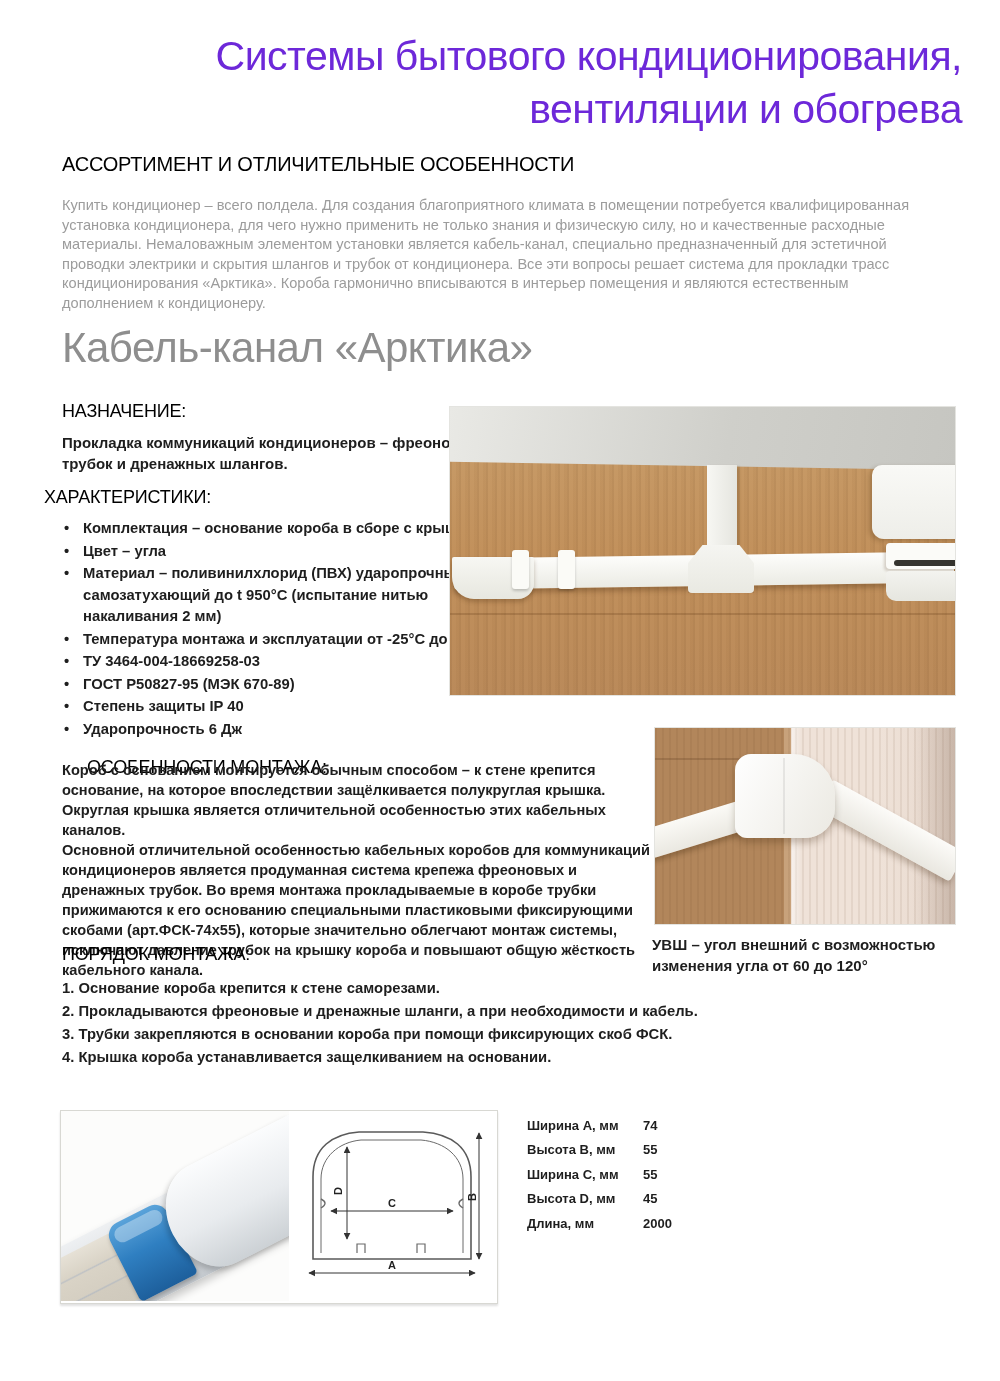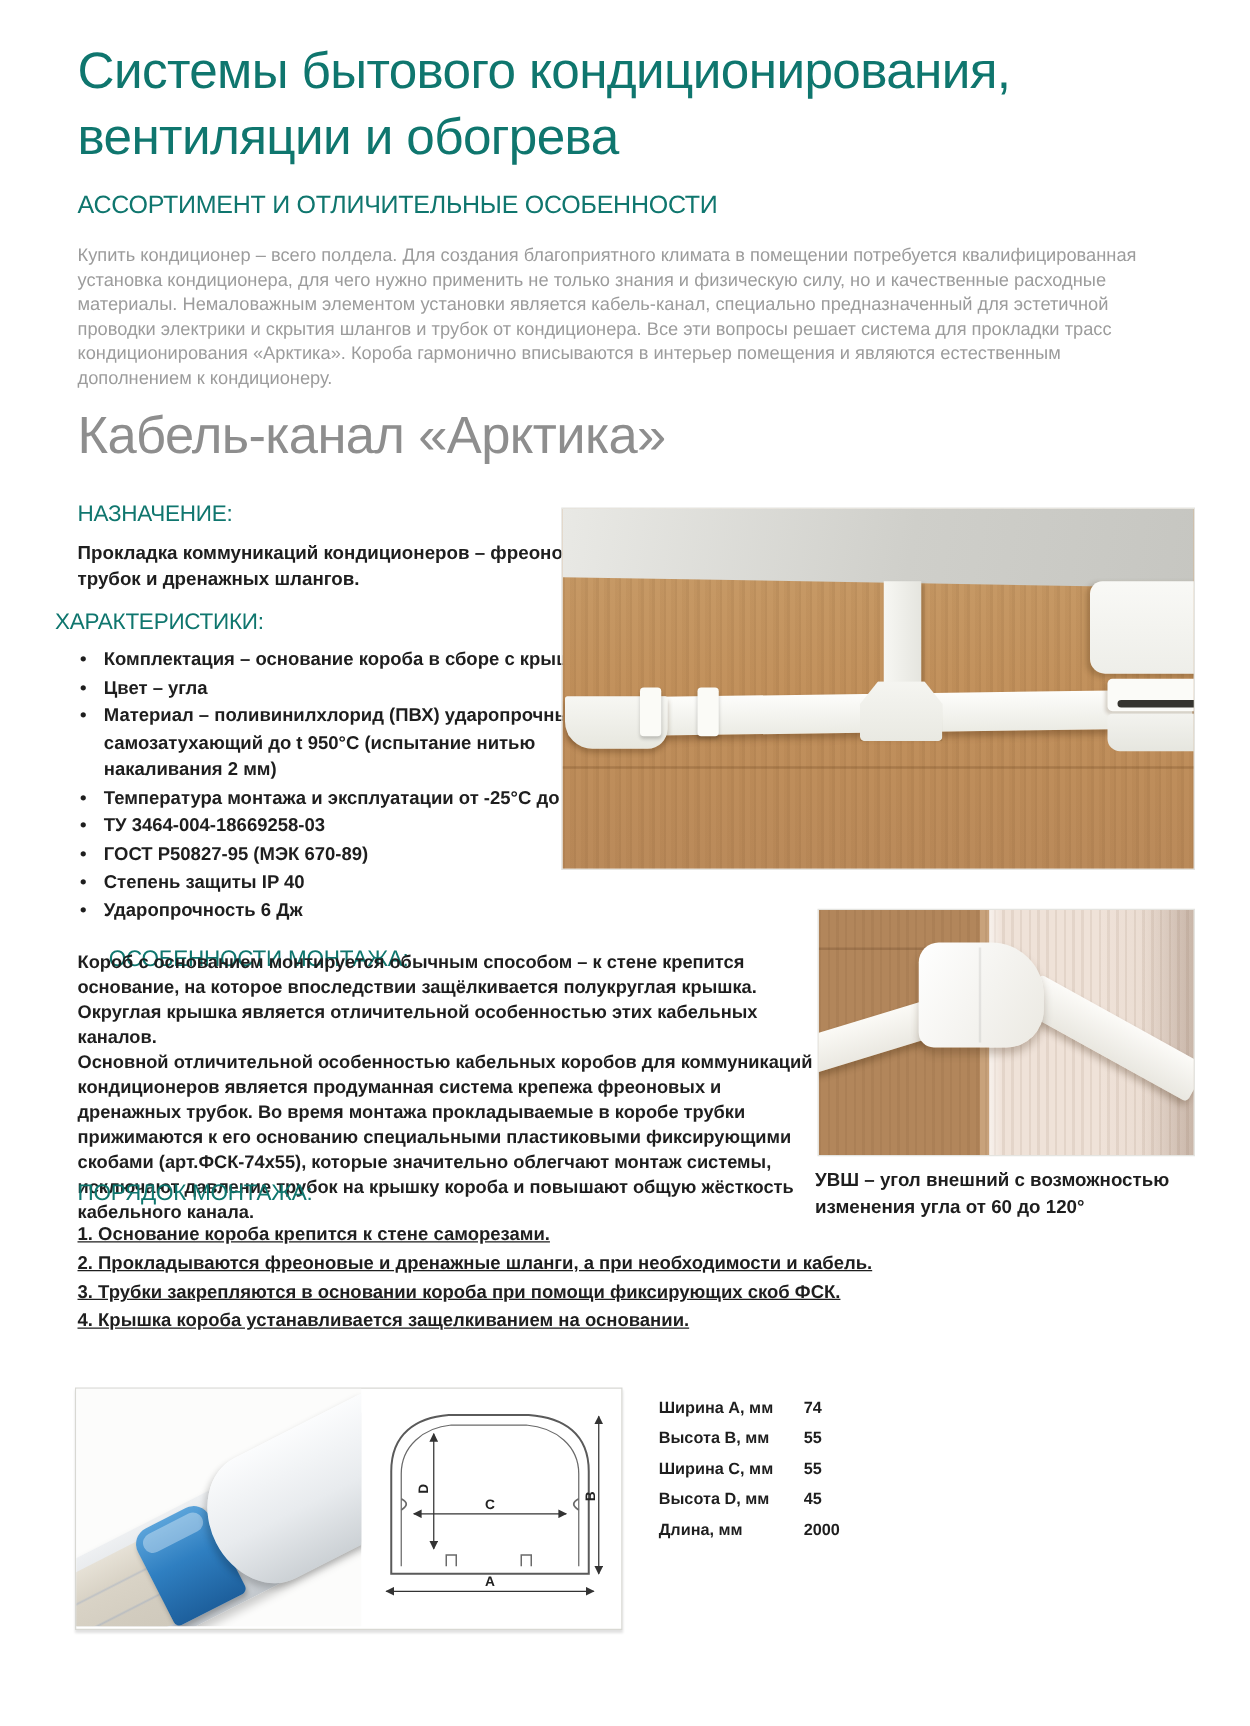--- a/index.html
+++ b/index.html
@@ -1,40 +1,40 @@
 <!DOCTYPE html>
 <html><head>
 <meta charset="utf-8">
 <style>
   html,body{margin:0;padding:0;background:#ffffff;}
   .page{position:relative;width:1000px;height:1381px;background:#ffffff;overflow:hidden;
         font-family:"Liberation Sans",sans-serif;color:#1e1e1e;}
   .abs{position:absolute;}
 
   .main-title{left:62px;top:30px;width:900px;font-size:41px;line-height:53px;
-              color:#0f766e;letter-spacing:-0.5px;white-space:pre-line;font-weight:400;}
-  .olive-h{color:#0f766e;font-weight:400;letter-spacing:-0.2px;}
+              color:#6d28d9;letter-spacing:-0.5px;white-space:pre-line;font-weight:400;text-align:right;}
+  .olive-h{color:#000000;font-weight:400;letter-spacing:-0.2px;}
   .assort-h{left:62px;top:153px;font-size:20px;}
   .intro{left:62px;top:196px;width:878px;font-size:14.6px;line-height:19.5px;color:#9c9c9c;}
   .arktika-title{left:62px;top:324px;width:700px;font-size:42px;color:#8e8e8e;
                  letter-spacing:-0.5px;font-weight:400;}
   .sec-h{font-size:18px;}
   .purpose-h{left:62px;top:401px;}
   .purpose-t{left:62px;top:432px;width:428px;font-size:15px;font-weight:700;line-height:21px;}
   .chars-h{left:44px;top:487px;text-align:center;}
   .chars-list{left:62px;top:518px;width:440px;font-size:14.8px;font-weight:700;line-height:21.5px;
               margin:0;padding:0;list-style:none;}
   .chars-list li{position:relative;padding-left:21px;margin-bottom:1px;}
   .chars-list li::before{content:"\2022";position:absolute;left:2px;top:0;}
   .features-h{left:62px;top:757px;margin-left:25px;}
   .features-t{left:62px;top:760px;width:594px;font-size:14.6px;font-weight:700;line-height:20px;}
   .features-t p{margin:0;}
   .order-h{left:62px;top:944px;}
   .order-list{left:62px;top:977px;width:650px;font-size:14.8px;font-weight:700;line-height:23px;}
-  .order-list div{white-space:nowrap;text-decoration:underline;}
+  .order-list div{white-space:nowrap;}
   .caption{left:652px;top:934px;width:310px;font-size:15px;font-weight:700;line-height:21px;
            white-space:pre-line;}
   .bottom-h{left:62px;top:1072px;font-size:20px;}
 
   
   .photo1{left:450px;top:407px;width:505px;height:288px;overflow:hidden;outline:1px solid #e4e4e0;
     background:
       repeating-linear-gradient(90deg, rgba(101,62,25,0.10) 0 2px, rgba(0,0,0,0) 2px 6px, rgba(139,92,45,0.08) 6px 9px),
       linear-gradient(180deg,#c99e6b 0%,#c2915c 50%,#ba8a5a 100%);}
   .concrete{position:absolute;left:0;top:0;right:0;height:72px;

